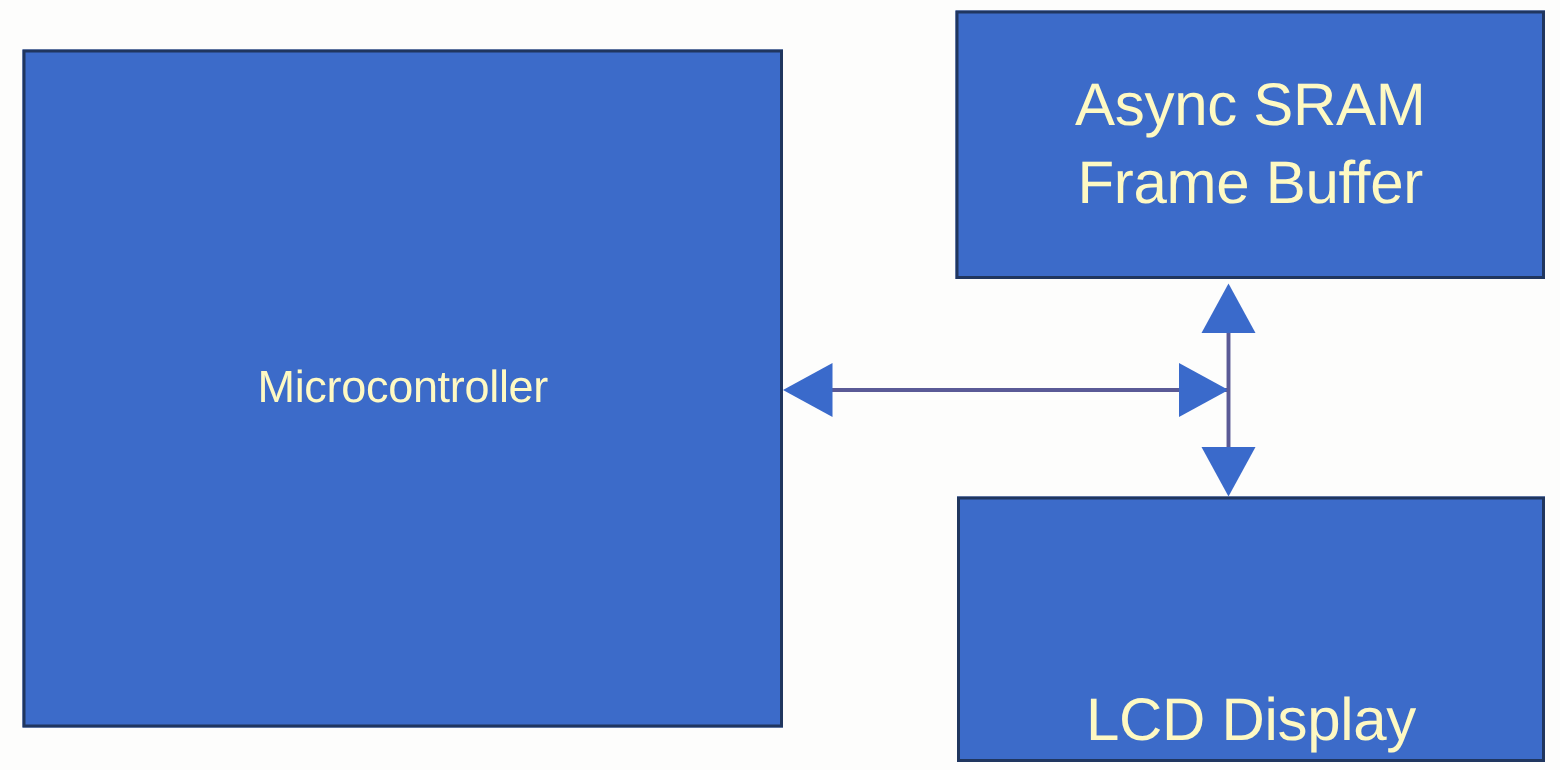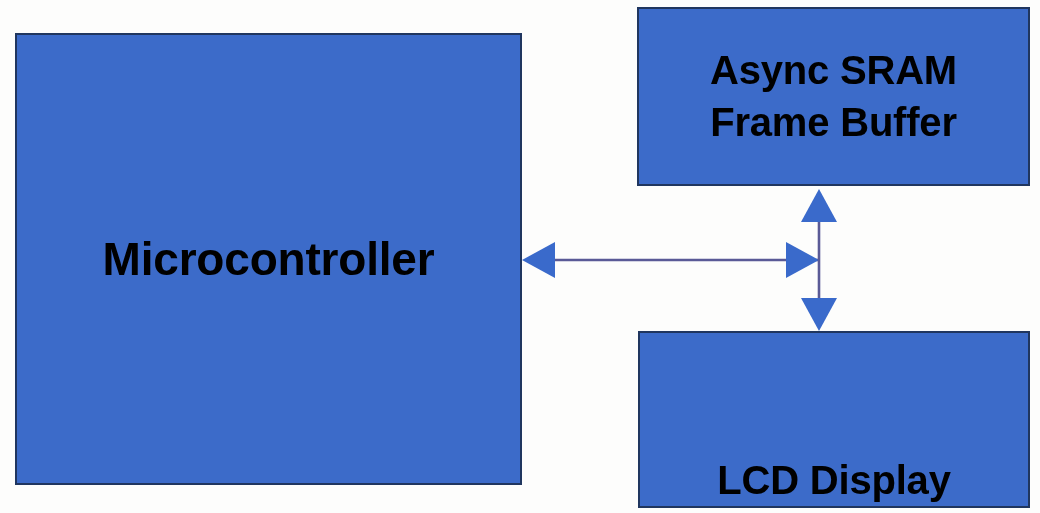--- a/index.html
+++ b/index.html
@@ -21,35 +21,35 @@
     position: absolute;
     box-sizing: border-box;
     background: #3c6bc9;
     border: 2px solid #20365f;
     display: flex;
     align-items: center;
     justify-content: center;
     text-align: center;
   }
   .box-label {
-    color: #000000;
-    font-weight: 700;
+    color: #fef9c3;
+    font-weight: 400;
     line-height: 1.28;
     letter-spacing: -0.2px;
     white-space: pre-line;
     padding: 0 6px;
   }
 
   #box-mcu {
     left: 15px;
     top: 33px;
     width: 507px;
     height: 452px;
   }
-  #box-mcu .box-label { font-size: 46px; }
+  #box-mcu .box-label { font-size: 30px; }
 
   #box-sram {
     left: 637px;
     top: 7px;
     width: 393px;
     height: 179px;
   }
   #box-sram .box-label { font-size: 40px; }
 
   #box-lcd {

